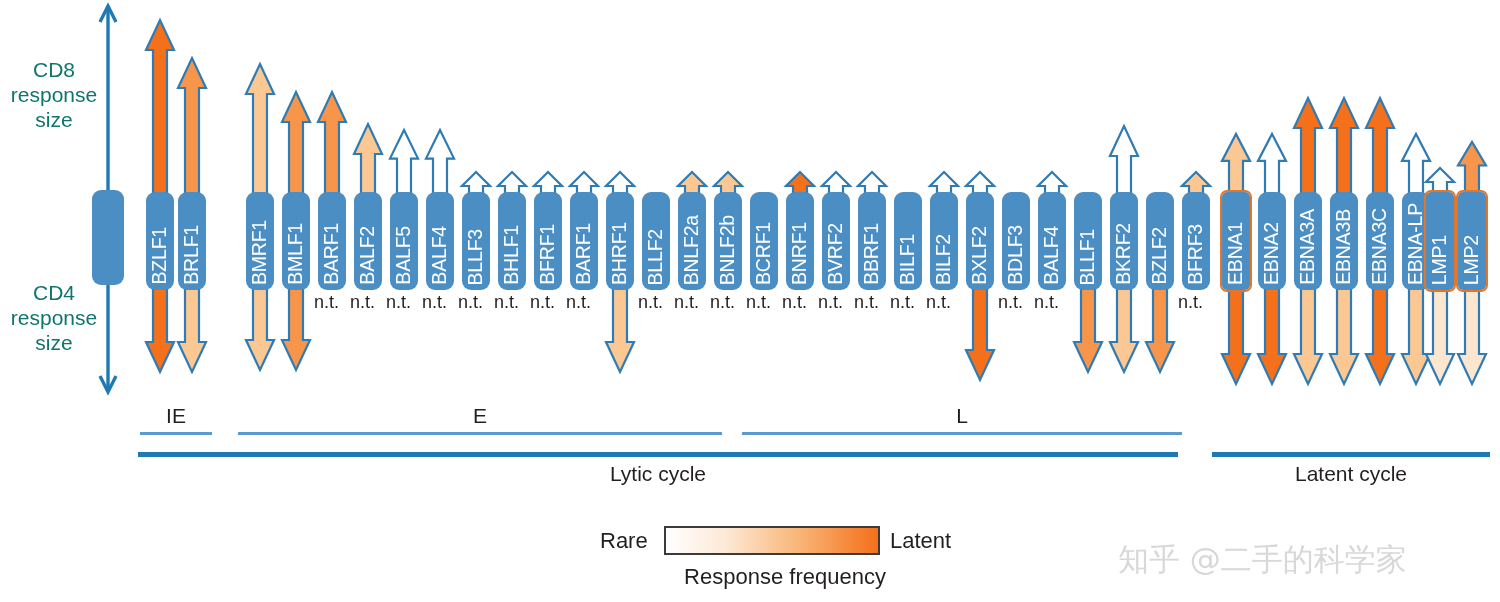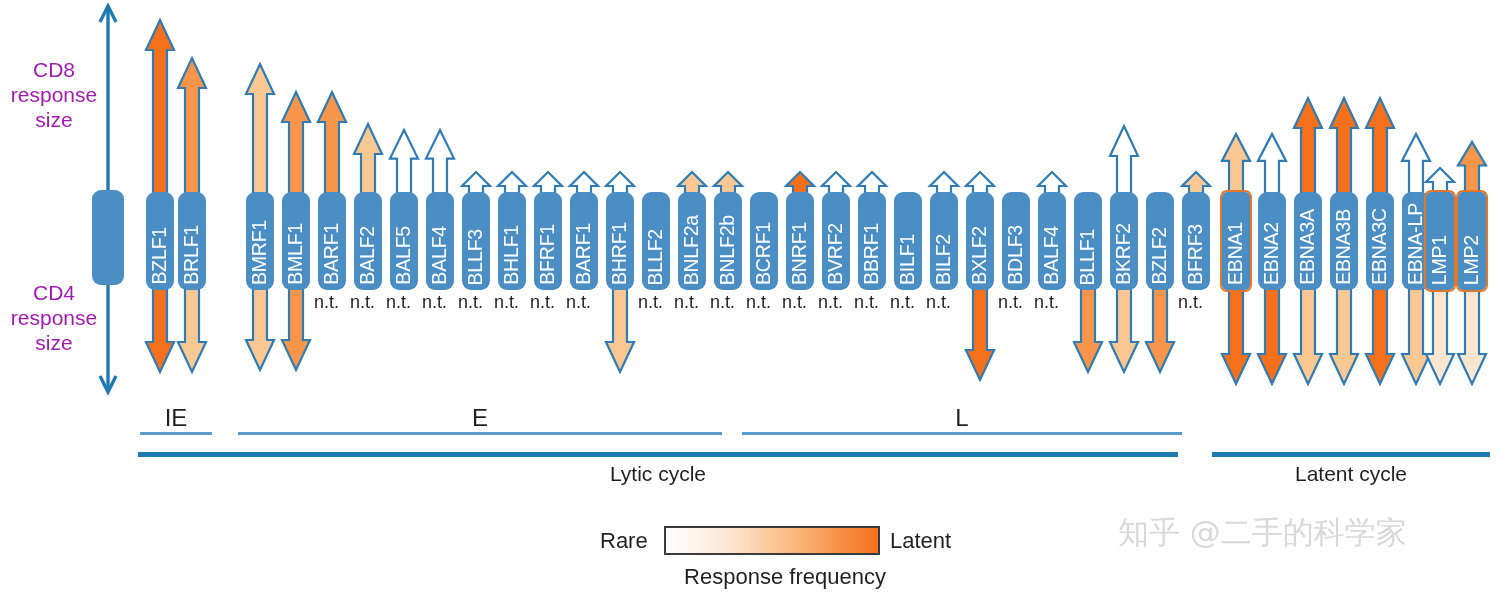--- a/index.html
+++ b/index.html
@@ -20,21 +20,21 @@
     width: 1500px; height: 602px;
   }
 
   
   .axis-label {
     position: absolute;
     width: 96px;
     text-align: center;
     font-size: 21px;
     line-height: 25px;
-    color: #a21caf;
+    color: #0f766e;
     font-family: "Liberation Sans", sans-serif;
   }
   #cd8-label { left: 6px; top: 57px; }
   #cd4-label { left: 6px; top: 280px; }
   .gene-box {
     position: absolute;
     background: #4b8ec4;
     border-radius: 9px;
     color: #ffffff;
     font-size: 19.5px;
@@ -62,21 +62,21 @@
   }
 
   
   .phase-rule {
     position: absolute;
     height: 3px;
     background: #5b9bd0;
   }
   .phase-name {
     position: absolute;
-    font-size: 24px;
+    font-size: 21px;
     color: #231f20;
     text-align: center;
     font-family: "Liberation Sans", sans-serif;
   }
   .cycle-rule {
     position: absolute;
     height: 5px;
     background: #1f7ab4;
   }
   .cycle-name {
@@ -104,21 +104,21 @@
   #legend-rare { left: 0px; }
   #legend-common { left: 290px; }
   #legend-caption {
     position: absolute; left: 20px; top: 42px;
     width: 330px; text-align: center;
     font-size: 22px; color: #231f20;
     font-family: "Liberation Sans", sans-serif;
   }
 
   #watermark {
-    position: absolute; left: 1118px; top: 512px;
+    position: absolute; left: 1118px; top: 539px;
     font-size: 31px; color: #d8d8d8;
     font-family: "DejaVu Sans", sans-serif;
     white-space: nowrap;
   }
 
   svg.layer { position: absolute; left: 0; top: 0; }
 </style>
 </head>
 <body>
 

